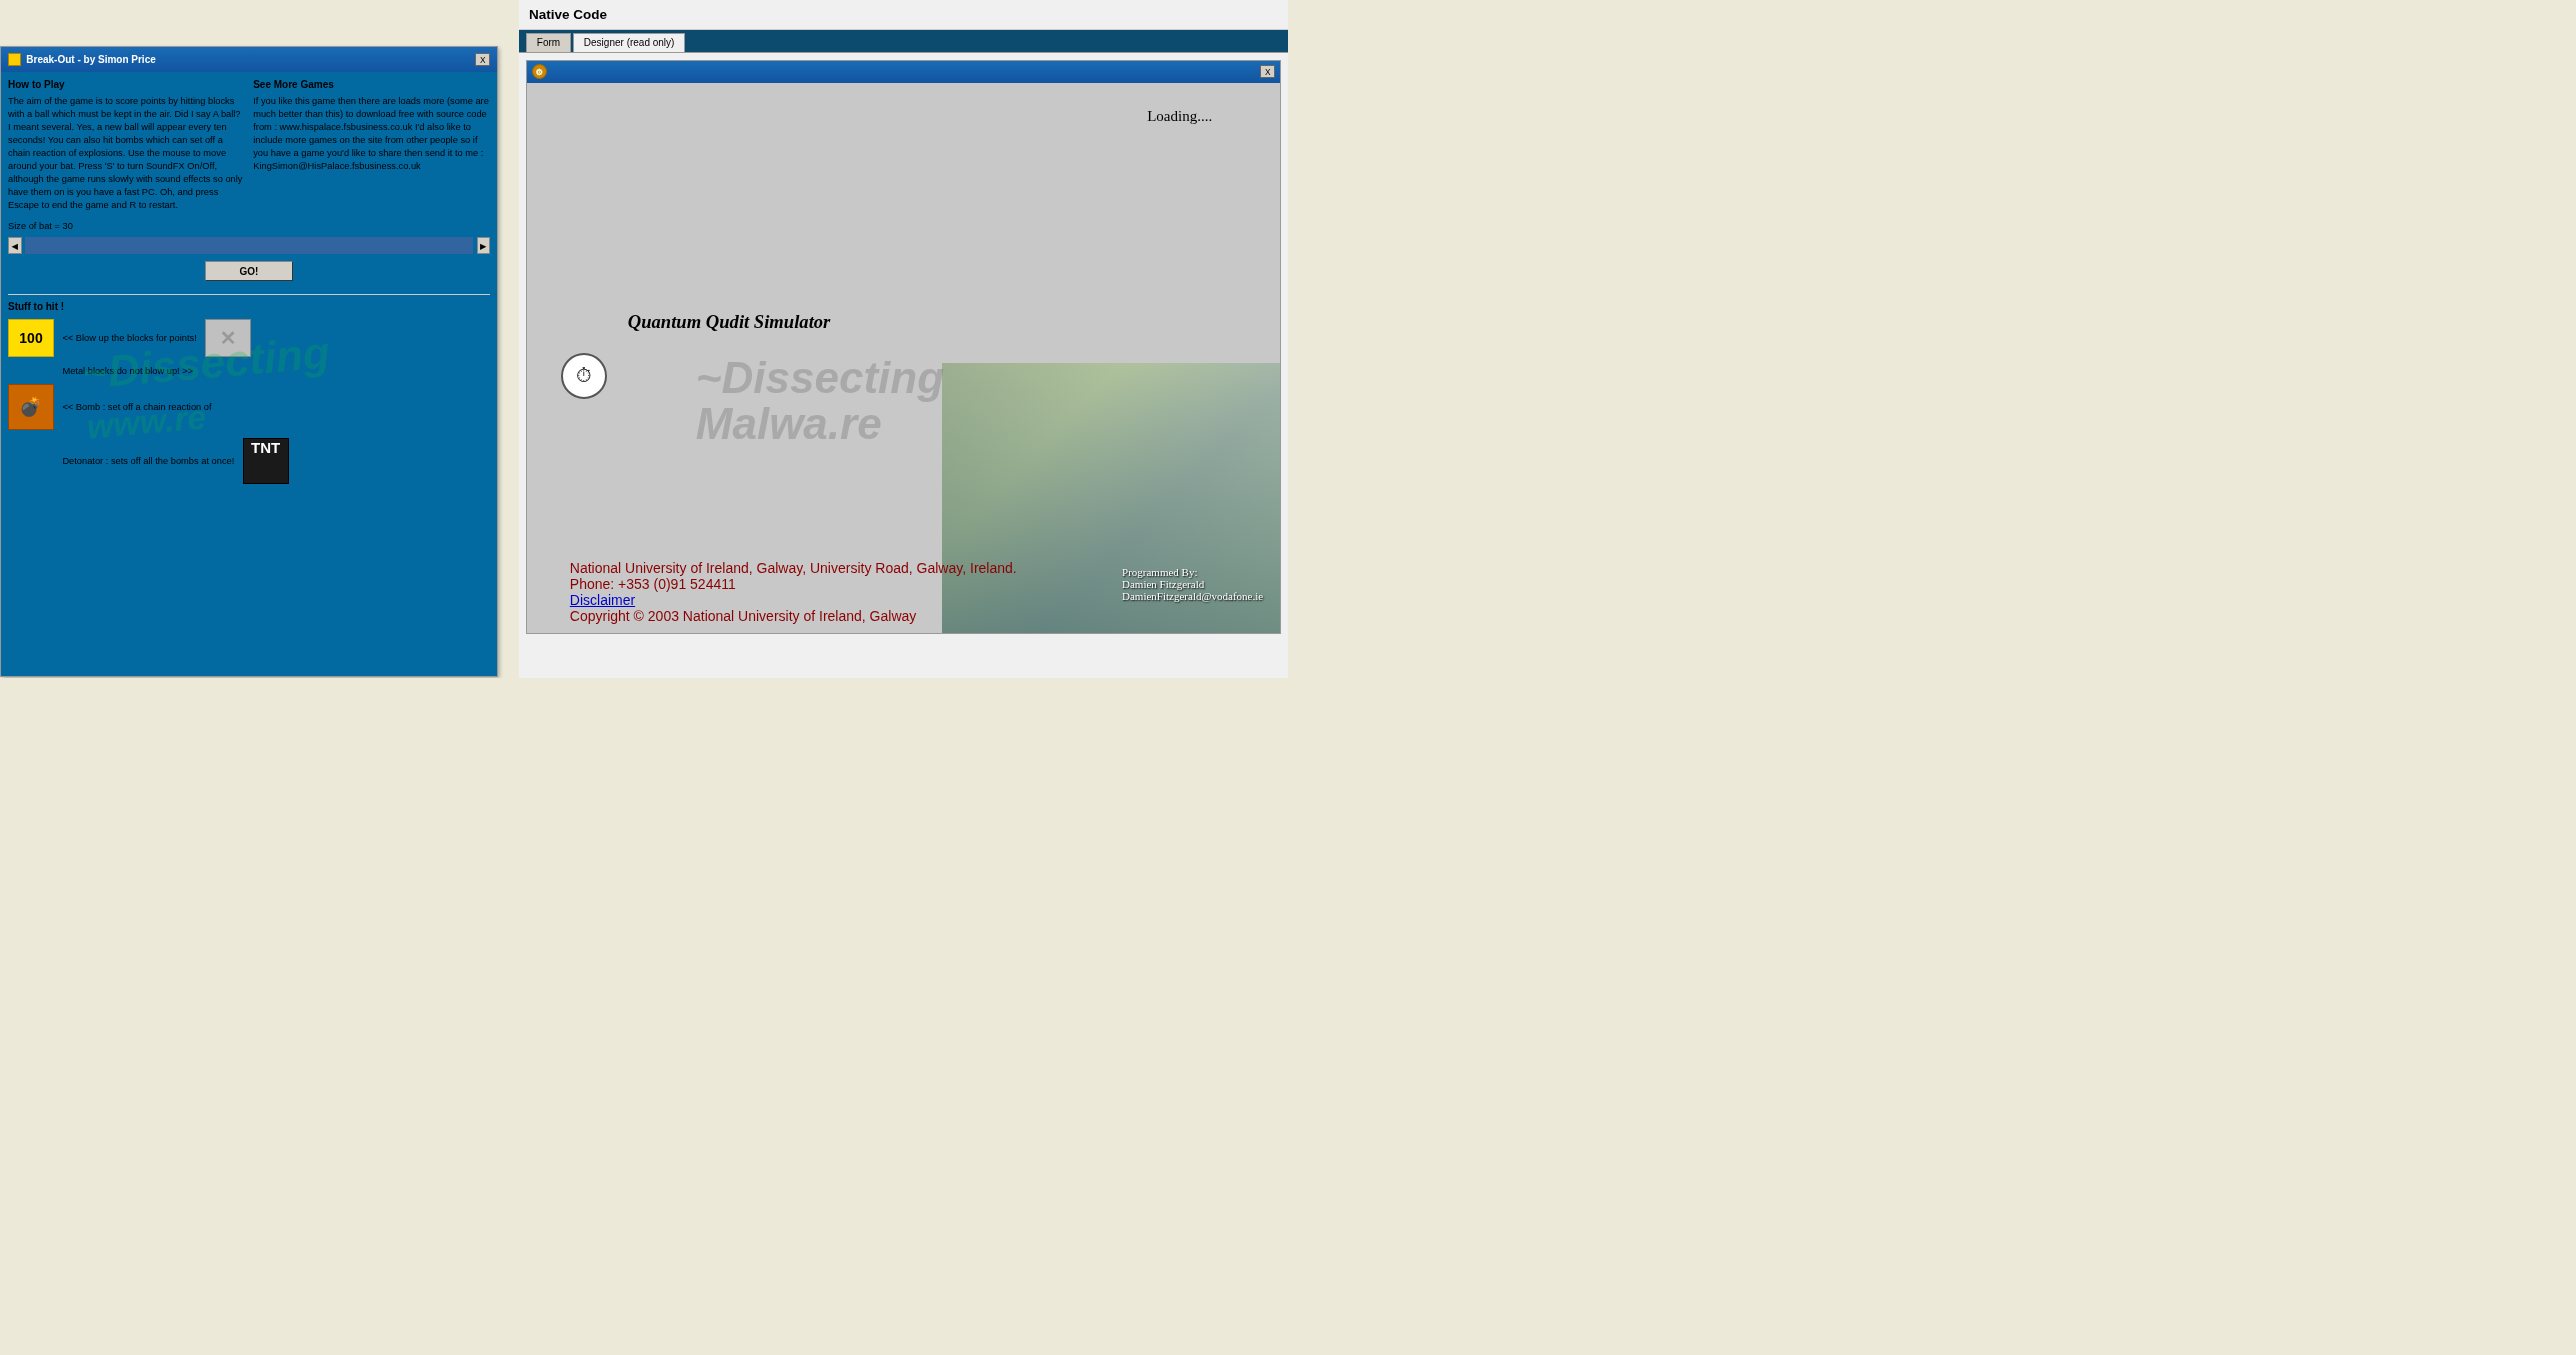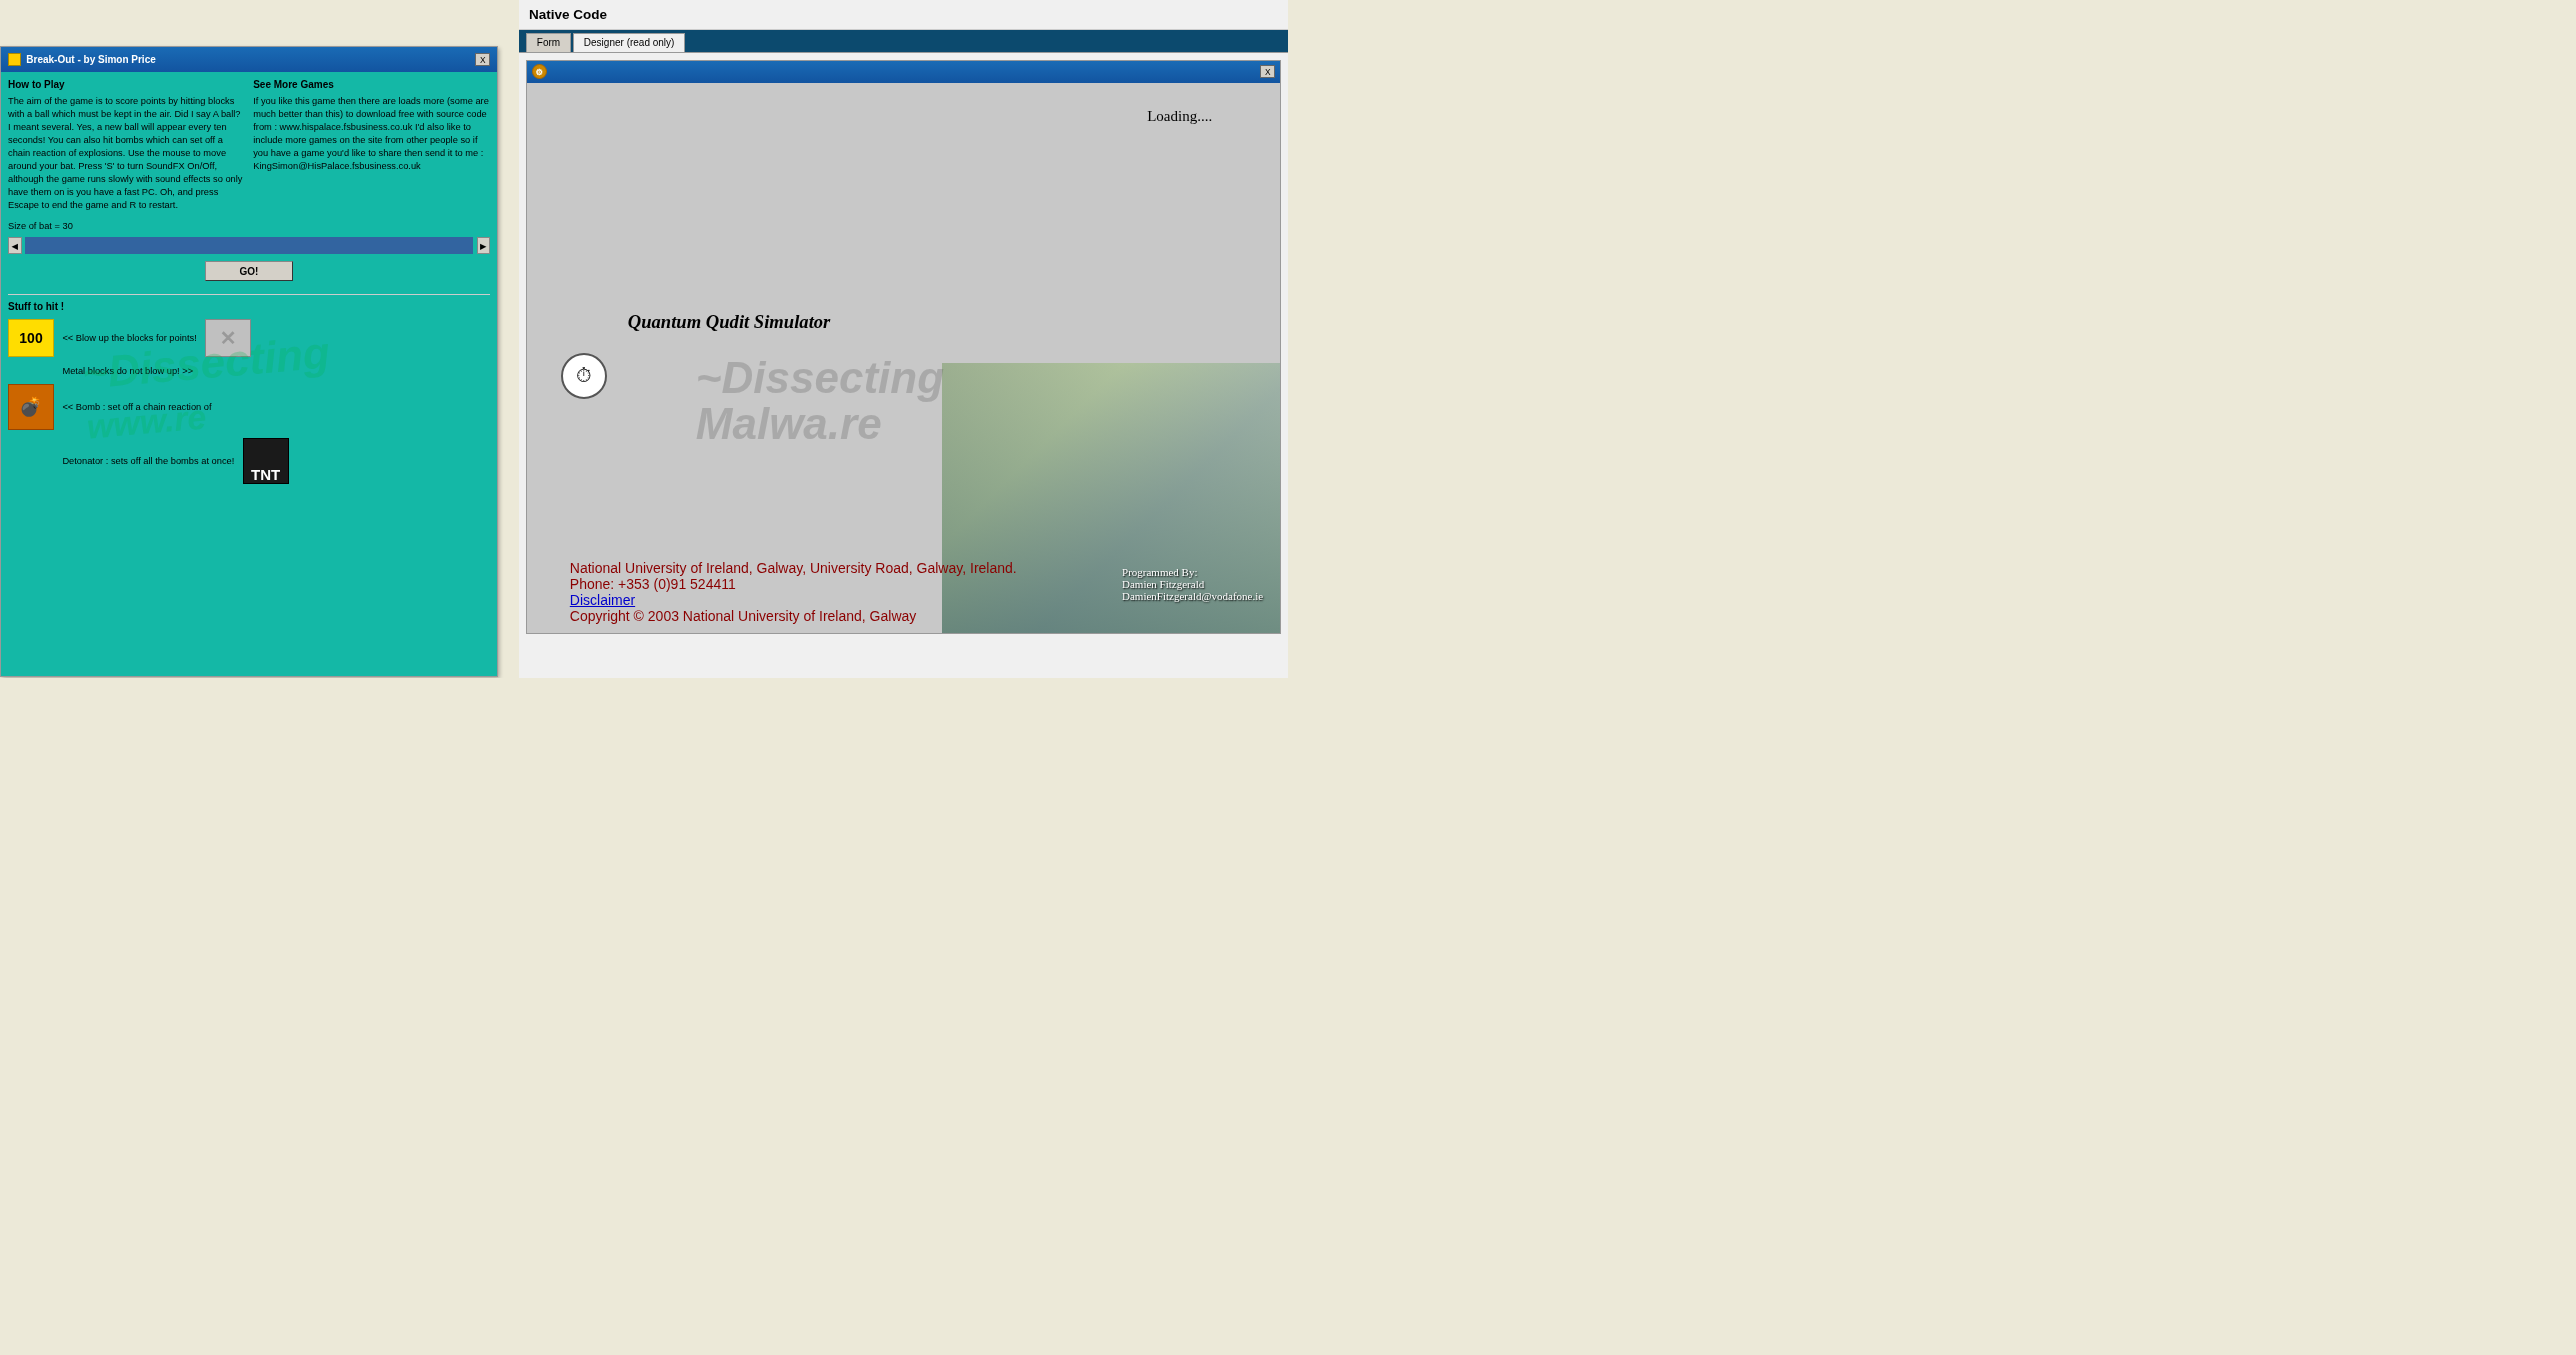--- a/index.html
+++ b/index.html
@@ -12,21 +12,21 @@
       position: relative;
     }
 
     
     .left-panel {
       position: absolute;
       left: 0;
       top: 46px;
       width: 498px;
       height: 631px;
-      background: #14b8a6;
+      background: #0369a1;
       border: 1.7px solid #999;
       box-shadow: 1.7px 1.7px 4.2px rgba(0,0,0,0.3);
     }
 
     .left-panel .title-bar {
       background: linear-gradient(to bottom, #1a6bb5, #1254a0);
       color: white;
       padding: 3.4px 6.8px;
       display: flex;
       align-items: center;
@@ -222,21 +222,21 @@
       justify-content: center;
       flex-shrink: 0;
     }
 
     .block-tnt {
       width: 46px;
       height: 46px;
       background: #1a1a1a;
       border: 1.7px solid #000;
       display: flex;
-      align-items: flex-end;
+      align-items: flex-start;
       justify-content: center;
       flex-shrink: 0;
       color: white;
       font-size: 15px;
       font-weight: bold;
     }
 
     .stuff-label {
       font-size: 9.3px;
       color: #000;

